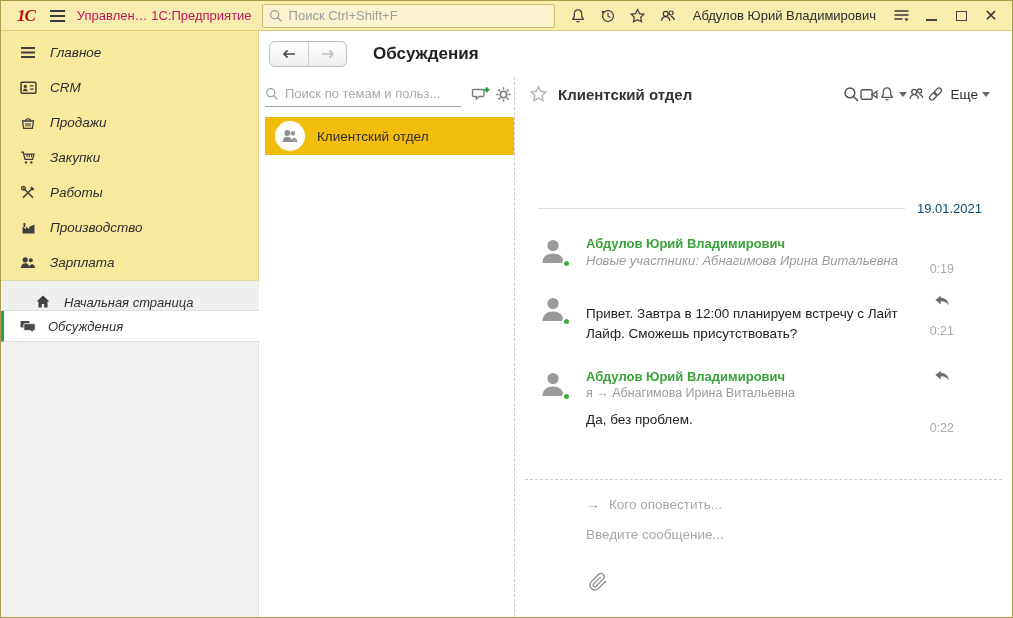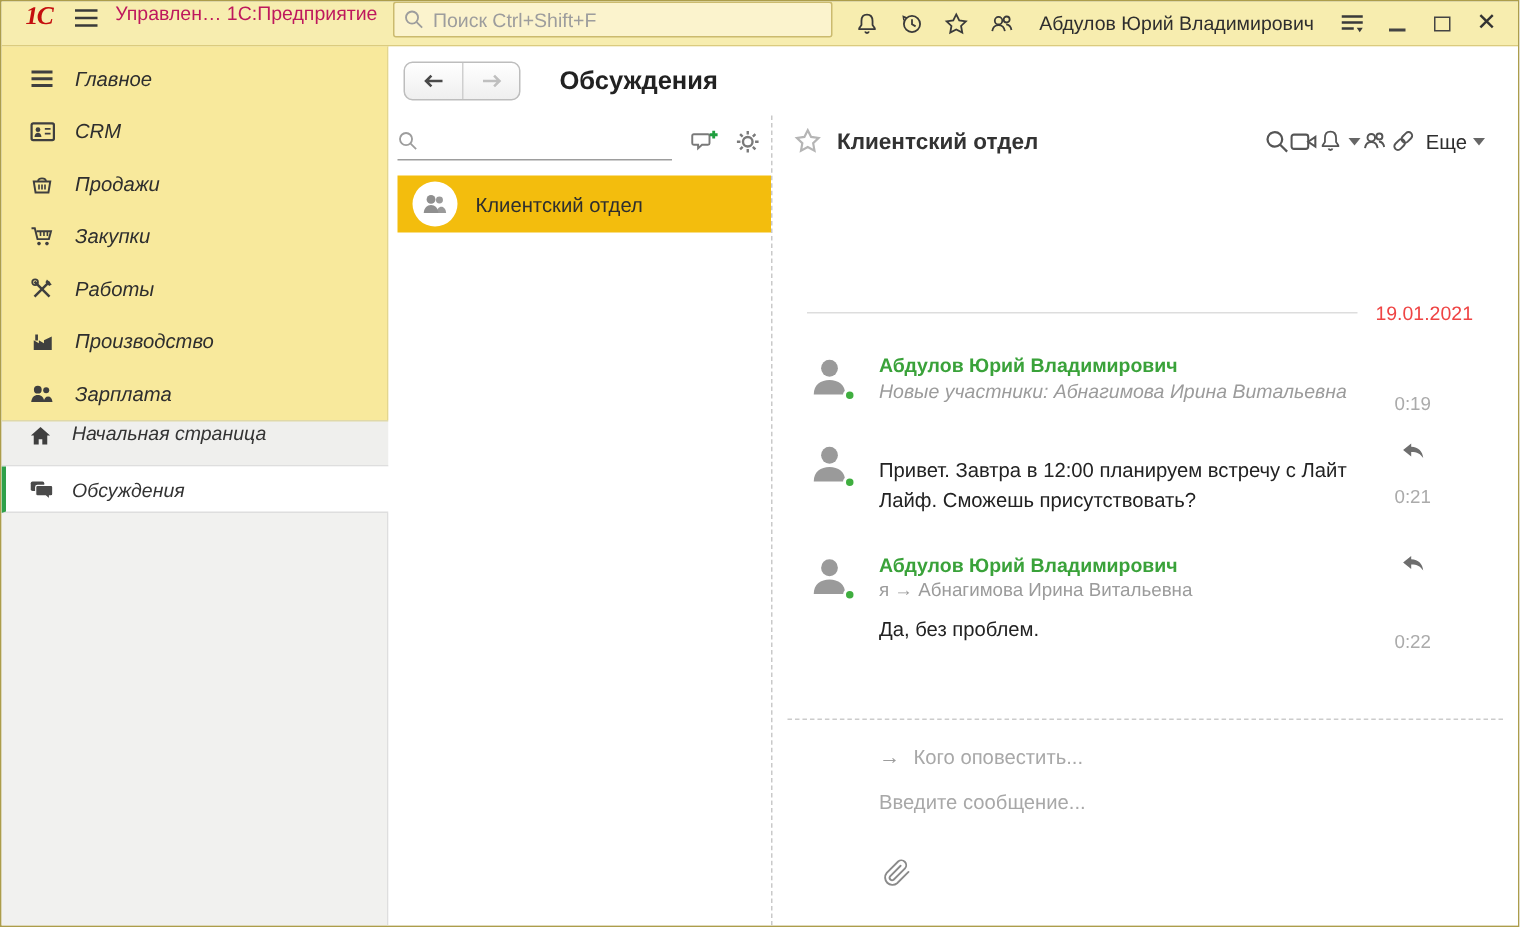--- a/index.html
+++ b/index.html
@@ -2,21 +2,21 @@
 <html><head>
 <meta charset="utf-8">
 <style>
   * { margin:0; padding:0; box-sizing:border-box; }
   html,body { font-family:"Liberation Sans", sans-serif; background:#e9e9e9; }
   .window { position:relative; width:1013px; height:618px; background:#fff;
             border:1px solid #AC9D4B; overflow:hidden; font-size:13px; color:#333; }
 
   
   .topbar { position:absolute; left:0; top:0; right:0; height:30px; background:#F7EDAF;
-            border-bottom:1px solid #DBCB7F; display:flex; padding:0 8px; }
+            border-bottom:1px solid #DBCB7F; display:flex; align-items:center; padding:0 8px; }
   .logo { color:#C40E0E; font-weight:bold; font-style:italic; font-size:17px; letter-spacing:-1px;
           margin:0 10px 0 8px; font-family:"Liberation Serif", serif; }
   .tb-icon { width:26px; height:22px; display:flex; align-items:center; justify-content:center; flex:none; cursor:default; }
   .tb-title { margin:0 10px 0 6px; white-space:nowrap; color:#be185d; font-size:13px; }
   .tb-search { flex:1; max-width:298px; height:24px; background:#FBF3CD; border:1px solid #CBBA6E;
                border-radius:2px; display:flex; align-items:center; padding:0 6px; margin-right:10px; }
   .tb-search input { flex:1; border:none; outline:none; background:transparent; font-size:13px; color:#333;
                      font-family:"Liberation Sans", sans-serif; }
   .tb-search input::placeholder { color:#9d9d9d; }
   .tb-right { display:flex; align-items:center; margin-left:auto; gap:4px; }
@@ -26,21 +26,21 @@
   .max-glyph { width:11px; height:10px; border:1.4px solid #444; }
   .close-glyph { font-size:16px; line-height:1; color:#333; }
 
   
   .sidebar { position:absolute; left:0; top:30px; width:258px; bottom:0; display:flex; flex-direction:column;font-style:italic; }
   .side-menu { background:#F8E99C; border-right:1px solid #E3D68F; padding-top:4px; }
   .side-item { height:35px; display:flex; align-items:center; padding-left:17px; cursor:default; }
   .side-item .ic { width:20px; height:18px; margin-right:12px; flex:none; display:flex; align-items:center; justify-content:center; }
   .side-item .lbl { font-size:13.5px; color:#2e2e2e; }
   .home-row { height:31px; background:#EFEFED; border-top:1px solid #E0D9A8; border-bottom:1px solid #DEDEDE;
-              display:flex; align-items:flex-start; padding-left:16px; }
+              display:flex; align-items:flex-end; padding-left:32px; }
   .disc-row { height:31px; background:#FFFFFF; border-bottom:1px solid #DEDEDE; border-left:3px solid #2EA04A;
               display:flex; align-items:center; padding-left:13px; }
   .home-row .ic, .disc-row .ic { width:20px; height:18px; margin-right:11px; display:flex; align-items:center; justify-content:center; }
   .side-fill { flex:1; background:#F1F1EF; border-right:1px solid #DEDEDE; }
 
   
   .content { position:absolute; left:258px; top:30px; right:0; bottom:0; background:#fff;
              display:flex; flex-direction:column; }
   .page-head { height:46px; display:flex; align-items:center; padding-left:10px; flex:none; }
   .navgroup { display:flex; border:1px solid #BDBDBD; border-radius:6px; overflow:hidden; background:linear-gradient(#fff,#efefef); }
@@ -66,21 +66,21 @@
   .chat-title { font-size:15px; font-weight:bold; color:#333; margin-left:10px; }
   .ch-icons { margin-left:auto; display:flex; align-items:center; }
   .ch-ic { display:flex; align-items:center; justify-content:center; height:22px; }
   .caret { width:0; height:0; border-left:4px solid transparent; border-right:4px solid transparent;
            border-top:5px solid #666; margin-left:4px; }
   .more-btn { display:flex; align-items:center; font-size:13.5px; color:#2e2e2e; margin-left:6px; }
 
   .messages { flex:1; position:relative; padding:0 30px 0 23px; min-height:0; }
   .date-row { display:flex; align-items:center; margin-top:90px; margin-bottom:20px; }
   .date-row .line { flex:1; height:1px; background:#DDDDDD; margin-right:12px; }
-  .date-row .dtxt { color:#ef4444; font-size:13px; }
+  .date-row .dtxt { color:#0c4a6e; font-size:13px; }
   .msg { position:relative; display:flex; margin-bottom:26px; }
   .msg .avwrap { position:relative; width:30px; height:30px; flex:none; margin-right:18px; }
   .msg .dot { position:absolute; right:-3px; bottom:-2px; width:9px; height:9px; border-radius:50%;
               background:#3FAE3F; border:2px solid #fff; }
   .msg .mbody { flex:1; padding-right:70px; }
   .msg .author { font-weight:bold; font-size:13px; }
   .author.green { color:#3AA23A; }
   .author.dark  { color:#333; }
   .msg .meta { color:#9B9B9B; font-size:13px; margin-top:2px; }
   .msg .meta.italic { font-style:italic; }
@@ -293,20 +293,21 @@
 
     <div class="body-cols">
 
       <div class="listpanel">
         <div class="list-search">
           <div class="ls-field">
             <svg width="14" height="14" viewBox="0 0 16 16" style="margin-right:6px;flex:none;">
               <circle cx="6.5" cy="6.5" r="4.6" fill="none" stroke="#9d9d9d" stroke-width="1.4"></circle>
               <path d="M10 10l4.2 4.2" stroke="#9d9d9d" stroke-width="1.4"></path>
             </svg>
+            <input type="text" placeholder="Поиск по темам и польз..." style="">
           </div>
           <span class="ls-ic">
             <svg width="20" height="17" viewBox="0 0 20 17">
               <path d="M2.5 3.5h9.5a1 1 0 011 1v5a1 1 0 01-1 1H8l-2.6 2.4v-2.4H2.5a1 1 0 01-1-1v-5a1 1 0 011-1z" fill="none" stroke="#7a7a7a" stroke-width="1.3"></path>
               <path d="M15.8 1.2v5.2M13.2 3.8h5.2" stroke="#1E9E3E" stroke-width="1.9"></path>
             </svg>
           </span>
           <span class="ls-ic">
             <svg width="17" height="17" viewBox="0 0 16 16" fill="none" stroke="#7a7a7a" stroke-width="1.5">
               <circle cx="8" cy="8" r="3"></circle>

